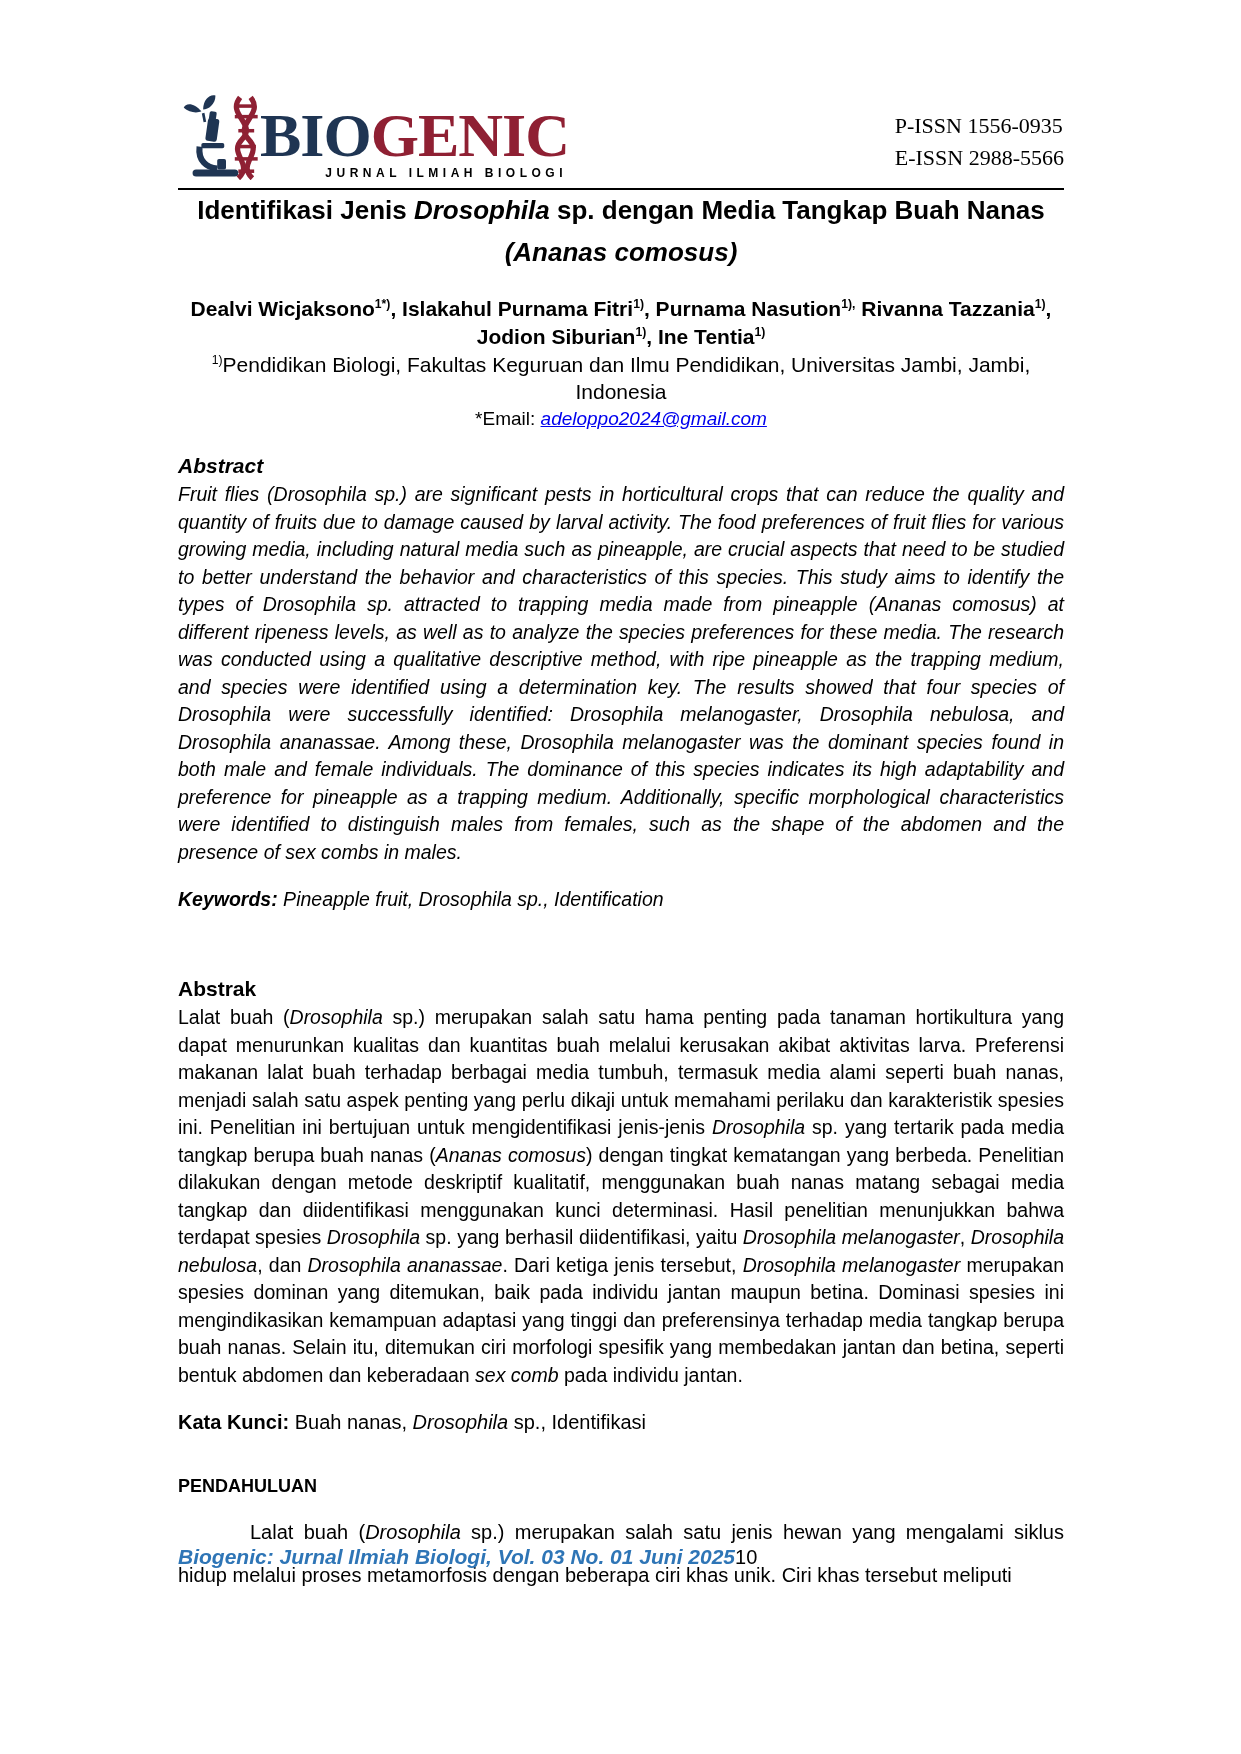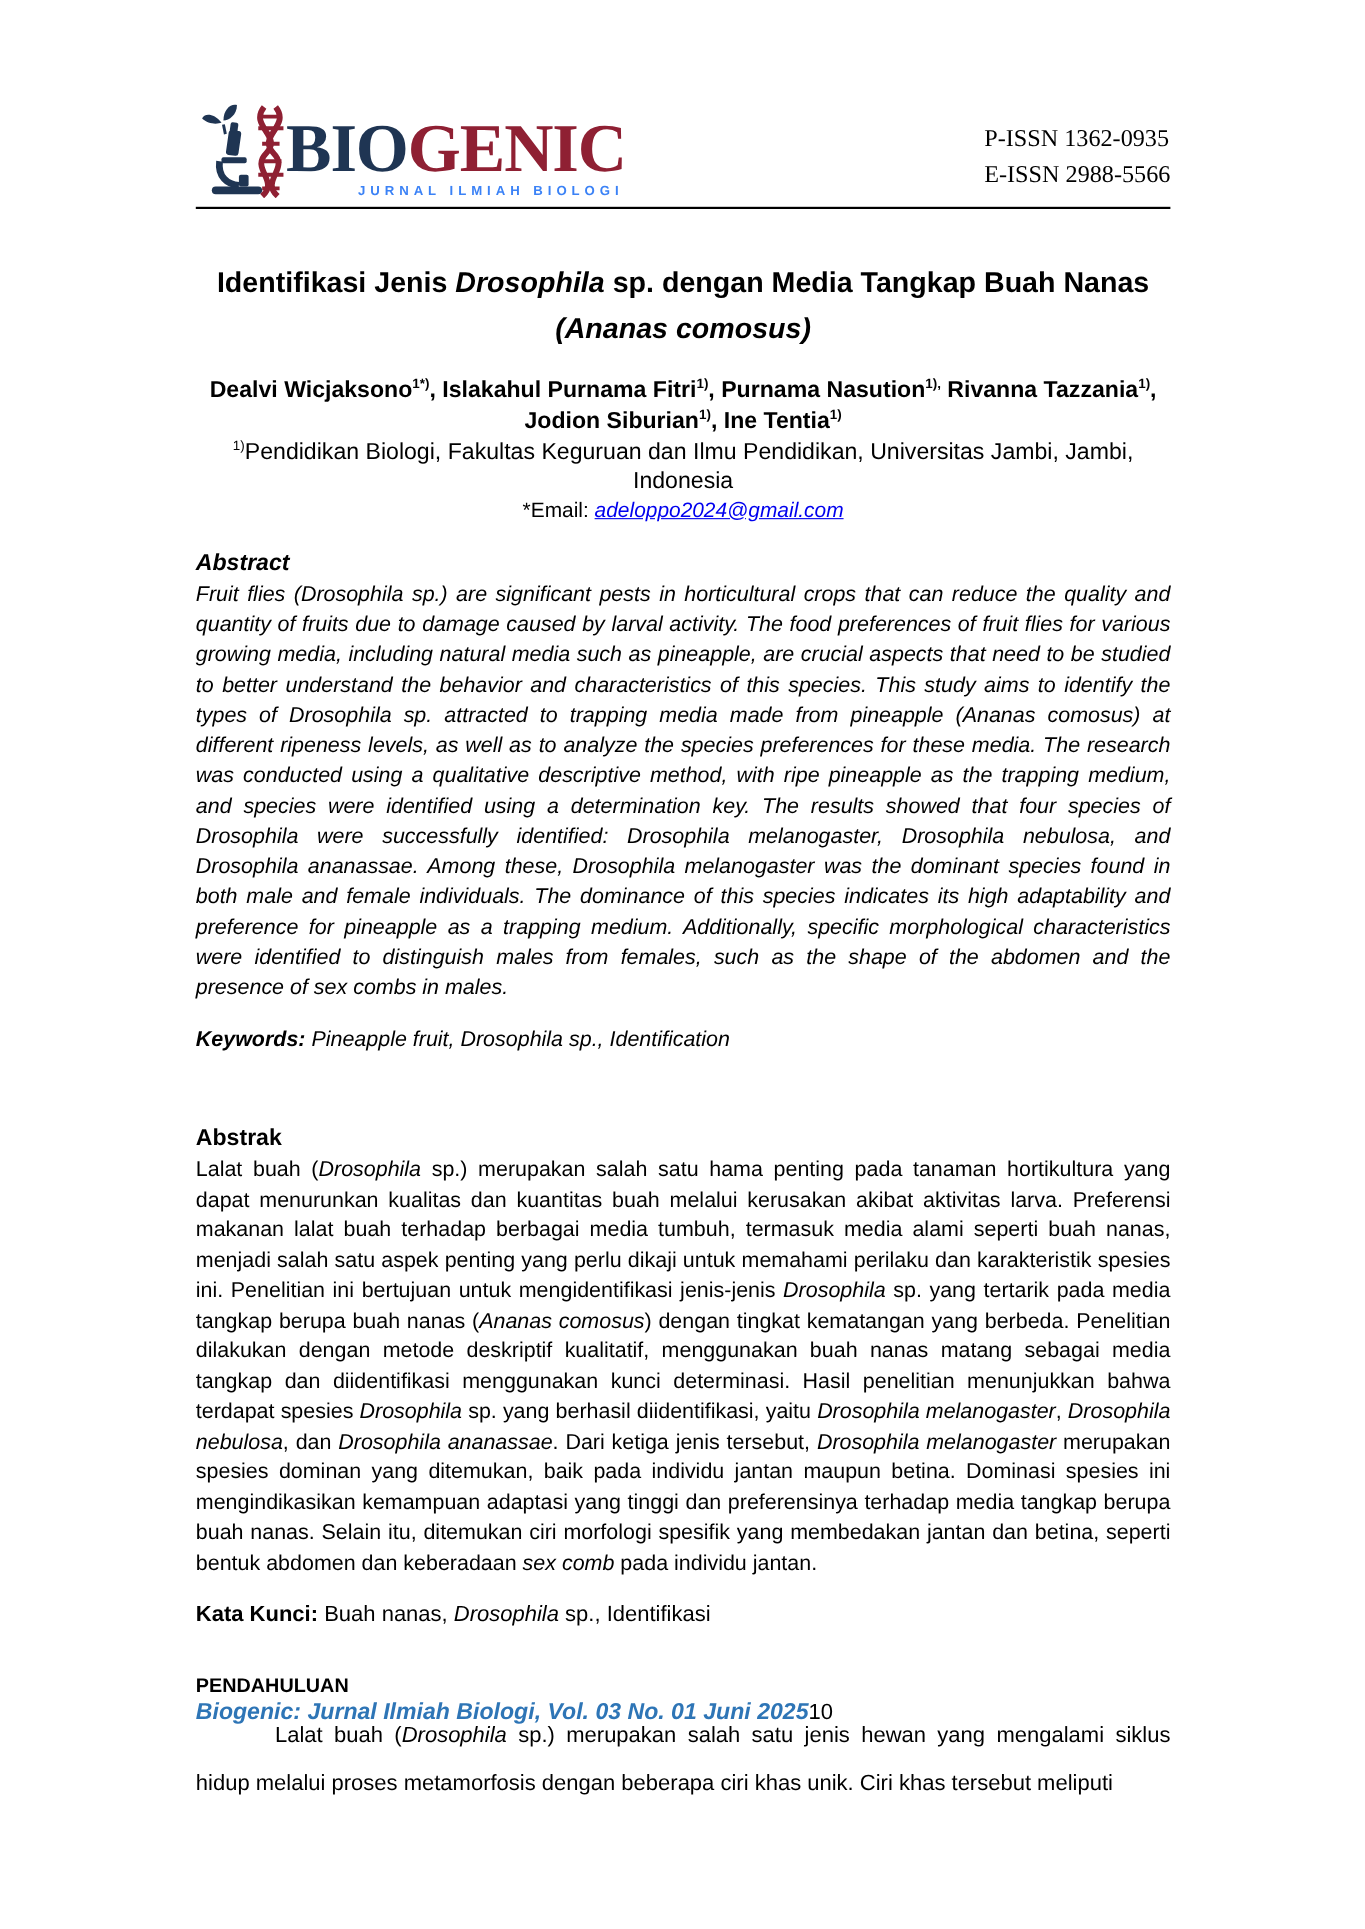--- a/index.html
+++ b/index.html
@@ -14,26 +14,26 @@
   .content { position:absolute; left:178px; top:0; width:886px; }
 
   
   .header { display:flex; justify-content:space-between; align-items:flex-end; padding-top:92px; }
   .logo { display:flex; align-items:flex-end; }
   .logo-icon { width:96px; height:88px; margin-right:-14px; position:relative; z-index:1; }
   .logo-textblock { display:flex; flex-direction:column; align-items:flex-end; }
   .logo-word { font-family:"Liberation Serif", serif; font-size:62px; line-height:0.9; letter-spacing:-1px; font-weight:bold; white-space:nowrap; }
   .logo-bio { color:#1f3553; }
   .logo-genic { color:#8f2033; }
-  .logo-sub { font-family:"Liberation Sans", sans-serif; font-size:12px; font-weight:bold; color:#3b82f6; letter-spacing:4.5px; margin-top:2px; margin-right:2px; white-space:nowrap; }
+  .logo-sub { font-family:"Liberation Sans", sans-serif; font-size:12px; font-weight:bold; color:#000000; letter-spacing:4.5px; margin-top:2px; margin-right:2px; white-space:nowrap; }
   .issn { font-family:"Liberation Serif", serif; font-size:22px; line-height:32px; padding-bottom:6px; }
   .header-rule { border:none; border-top:2px solid #000; margin-top:8px; }
 
   
-  .title { margin-top:46px; text-align:center; font-size:26px; font-weight:bold; line-height:1.6; }
+  .title { text-align:center; font-size:26px; font-weight:bold; line-height:1.6; }
   .authors { margin-top:22px; text-align:center; font-size:21px; font-weight:bold; line-height:1.32; }
   .affiliation { text-align:center; font-size:21px; line-height:1.32; }
   .email-line { text-align:center; font-size:19px; margin-top:2px; }
   .email-link { color:#0000ee; font-style:italic; text-decoration:underline; }
 
   
   .sec-heading { text-align:left; font-size:21px; font-weight:bold; }
   .sec-heading.italic { font-style:italic; }
   .abstract-heading-en { margin-top:24px; }
   .abstract-en { margin-top:3px; font-size:19.5px; line-height:27.5px; text-align:justify; font-style:italic; }
@@ -85,21 +85,21 @@
           <line x1="62" y1="62" x2="84" y2="62" stroke="#8f2033" stroke-width="4"></line>
           <line x1="60" y1="76" x2="86" y2="76" stroke="#8f2033" stroke-width="4"></line>
           <line x1="64" y1="90" x2="82" y2="90" stroke="#8f2033" stroke-width="4"></line>
         </svg>
         <div class="logo-textblock">
           <div class="logo-word"><span class="logo-bio">BIO</span><span class="logo-genic">GENIC</span></div>
           <div class="logo-sub">JURNAL ILMIAH BIOLOGI</div>
         </div>
       </div>
       <div class="issn">
-        <div>P-ISSN 1362-0935</div>
+        <div>P-ISSN 1556-0935</div>
         <div>E-ISSN 2988-5566</div>
       </div>
     </div>
     <hr class="header-rule">
 
     <h1 class="title"><span>Identifikasi Jenis </span><span class="it">Drosophila</span><span> sp. dengan Media Tangkap Buah Nanas </span><span class="it">(Ananas comosus)</span></h1>
     <div class="authors">
       <div><span>Dealvi Wicjaksono</span><sup>1*)</sup><span>, Islakahul Purnama Fitri</span><sup>1)</sup><span>, Purnama Nasution</span><sup>1),</sup><span> Rivanna Tazzania</span><sup>1)</sup><span>,</span></div>
       <div><span>Jodion Siburian</span><sup>1)</sup><span>, Ine Tentia</span><sup>1)</sup></div>
     </div>

